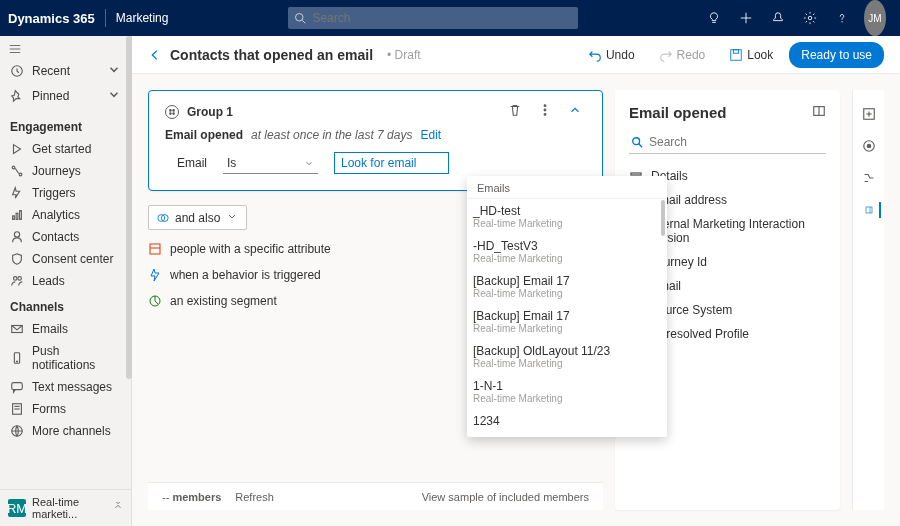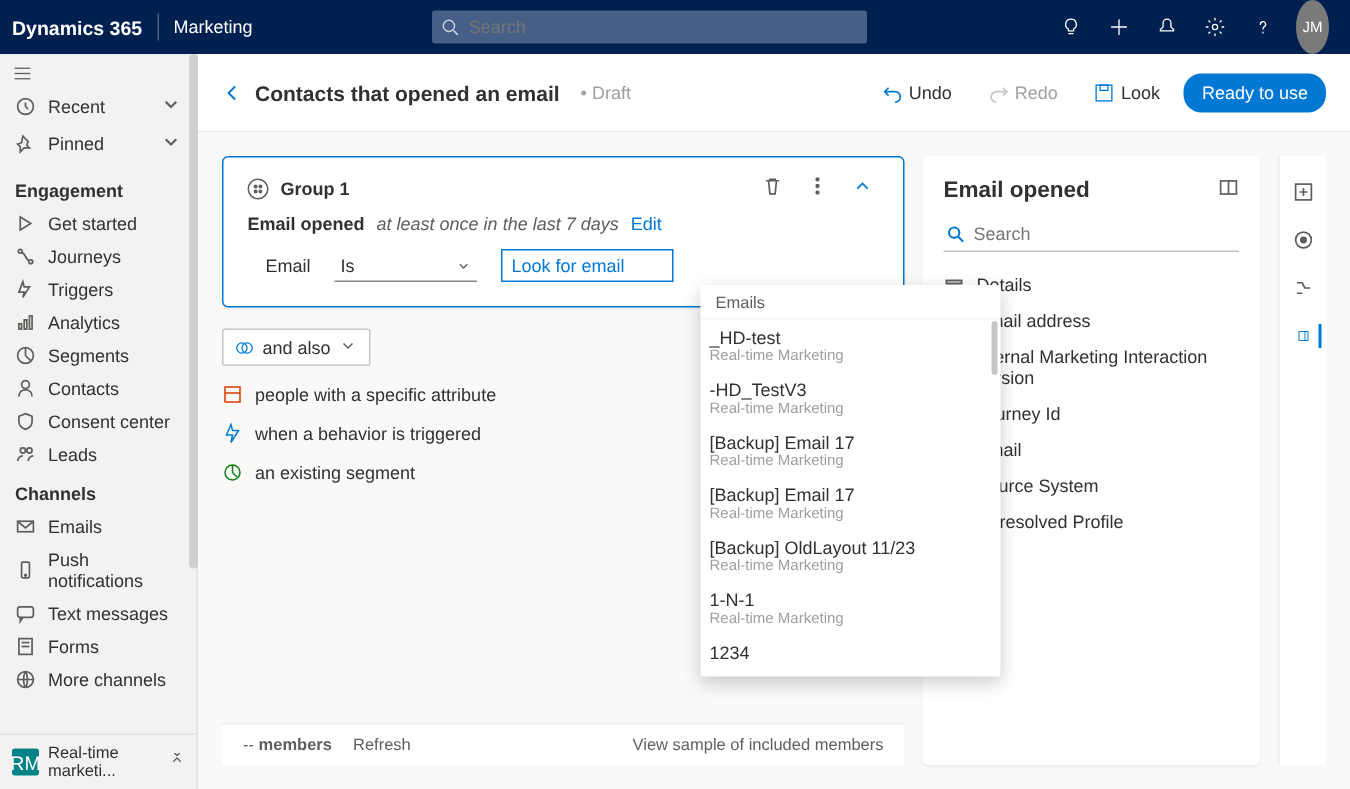--- a/index.html
+++ b/index.html
@@ -31,21 +31,21 @@
   .sb-item { display:flex; align-items:center; padding: 4px 10px; gap:8px; color:#323130; cursor:pointer; }
   .sb-item svg { width:14px; height:14px; fill:none; stroke:#605e5c; stroke-width:1.3; color:#605e5c; flex-shrink:0;}
   .sb-item .chev { margin-left:auto; }
   .sb-head { padding: 8px 10px 4px; font-weight:600; color:#323130; }
   .sb-bottom { margin-top:auto; border-top:1px solid #e1dfdd; display:flex; align-items:center; padding:6px 8px; gap:6px;}
   .sb-bottom .badge{ width:18px;height:18px;background:#038387;color:#fff;font-size:13px;display:flex;align-items:center;justify-content:center;border-radius:2px;}
   .sb-bottom .chev{margin-left:auto;}
   
   
   .content { flex:1; display:flex; flex-direction:column; background:#faf9f8; position:relative;}
-  .cmdbar { height:52px; display:flex; align-items:center; padding:0 16px; gap:8px; border-bottom:1px solid #edebe9; background:#fff;text-align:center;}
+  .cmdbar { height:38px; display:flex; align-items:center; padding:0 16px; gap:8px; border-bottom:1px solid #edebe9; background:#fff;text-align:center;}
   .cmdbar .back{color:#0078d4; display:flex;}
   .cmdbar .title{font-weight:600; font-size:14px;}
   .cmdbar .status{color:#a19f9d; font-size:12px; margin-left:6px;}
   .cmdbar .spacer{flex:1;}
   .cmd-btn{display:flex;align-items:center;gap:4px;padding:4px 8px;color:#323130;font-size:12px;}
   .cmd-btn.dis{color:#a19f9d;}
   .cmd-btn svg{width:14px;height:14px;}
   .primary-btn{background:#0078d4;color:#fff;padding:6px 12px;border-radius:12px;font-size:12px;}
   
   .workspace{flex:1; display:flex; padding: 16px; gap:12px; overflow:hidden; position:relative;}
@@ -209,27 +209,20 @@
       </div>
     <div class="sb-item">
         <svg viewBox="0 0 16 16">
           <rect x="3" y="9" width="2" height="4"></rect>
           <rect x="7" y="6" width="2" height="7"></rect>
           <rect x="11" y="3" width="2" height="10"></rect>
         </svg>
         <span>Analytics</span>
       </div>
 
-    <div class="sb-item">
-        <svg viewBox="0 0 16 16">
-          <circle cx="8" cy="8" r="6"></circle>
-          <path d="M8 2v6l4 4"></path>
-        </svg>
-        <span>Segments</span>
-      </div>
     <div class="sb-item">
         <svg viewBox="0 0 16 16">
           <circle cx="8" cy="5" r="3"></circle>
           <path d="M3 14c0-3 2-5 5-5s5 2 5 5"></path>
         </svg>
         <span>Contacts</span>
       </div>
     <div class="sb-item">
         <svg viewBox="0 0 16 16">
           <path d="M8 2l5 2v4c0 3-2 5-5 6-3-1-5-3-5-6V4z"></path>

